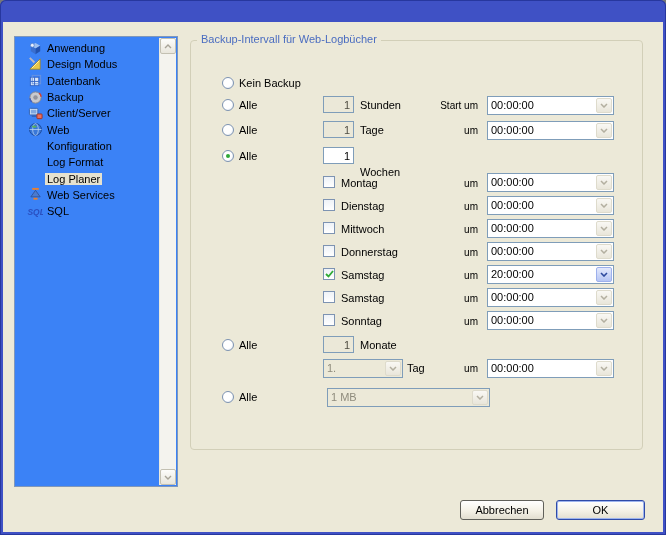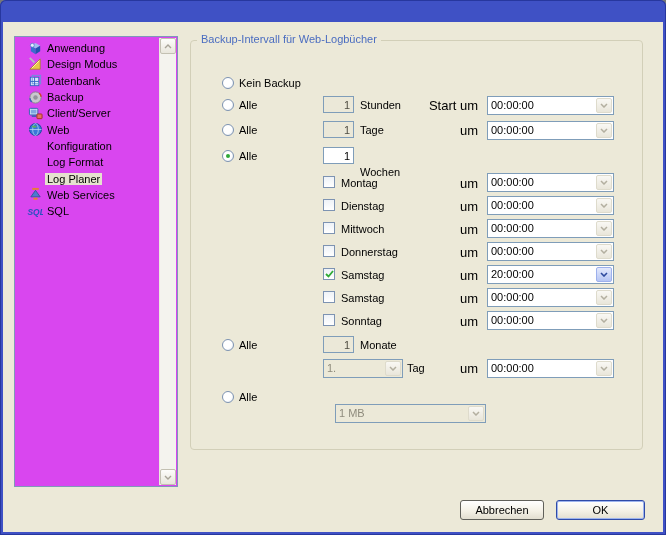--- a/index.html
+++ b/index.html
@@ -6,39 +6,39 @@
   *{box-sizing:border-box;}
   #window{position:relative;width:666px;height:535px;background:#3f51c5;border-radius:6px 6px 0 0;overflow:hidden;
           box-shadow:inset 0 0 0 1px #27379e;}
   #titlebar{position:absolute;left:0;top:0;width:666px;height:22px;border-radius:6px 6px 0 0;
     background:linear-gradient(180deg,#b2c0f0 0%,#8da1e8 12%,#7389de 45%,#7c90e1 72%,#93a5e9 90%,#5e74d3 100%);}
   #titlebar .ttext{position:absolute;left:8px;top:4px;color:#fff;font-size:12px;font-weight:bold;
     text-shadow:1px 1px 1px #44549f;letter-spacing:.2px;}
   #body{position:absolute;left:3px;top:22px;width:660px;height:510px;background:#ece9d8;}
 
   
-  #listbox{position:absolute;left:11px;top:14px;width:164px;height:451px;background:#d946ef;border:1px solid #8097b9;}
+  #listbox{position:absolute;left:11px;top:14px;width:164px;height:451px;background:#3b82f6;border:1px solid #8097b9;}
   #items{position:absolute;left:1px;top:3px;right:19px;}
   .si{display:flex;align-items:center;height:16.3px;padding-left:11px;font-size:11px;color:#000;white-space:nowrap;}
   .si.ind{padding-left:29px;}
   .si .ic{width:16px;height:16px;margin-right:2px;flex:none;display:flex;align-items:center;justify-content:center;}
   .si .tx{padding:0 2px;}
   .si .tx.selbg{background:#e6e2cf;}
   
   .sbar{position:absolute;top:1px;right:1px;bottom:1px;width:17px;background:#f4f3ee;border-left:1px solid #eceade;}
   .sbtn{position:absolute;left:0;width:16px;height:16px;background:linear-gradient(#fdfdfb,#e9e6dc);
         border:1px solid #c3c0b2;border-radius:2px;display:flex;align-items:center;justify-content:center;}
   .sbtn.up{top:0;} .sbtn.dn{bottom:0;}
 
   
   #groupbox{position:absolute;left:187px;top:18px;width:453px;height:410px;border:1px solid #d2cfb8;border-radius:4px;}
   #grouptitle{position:absolute;left:194px;top:11px;background:#ece9d8;padding:0 4px;font-size:11px;color:#4a6cc0;white-space:nowrap;}
 
   .lbl{position:absolute;font-size:11px;color:#000;white-space:nowrap;line-height:13px;}
-  .rlbl{position:absolute;font-size:13px;color:#000;white-space:nowrap;line-height:13px;text-align:right;}
+  .rlbl{position:absolute;font-size:10px;color:#000;white-space:nowrap;line-height:13px;text-align:right;}
 
   .radio{position:absolute;width:12px;height:12px;border:1px solid #7d93b2;border-radius:50%;
          background:radial-gradient(circle at 35% 35%,#fff 55%,#d9e2ee);}
   .radio.sel::after{content:"";position:absolute;left:3px;top:3px;width:4px;height:4px;border-radius:50%;background:#2fa838;}
 
   .cb{position:absolute;width:12px;height:12px;border:1px solid #7d93b2;background:linear-gradient(#eef2f7,#fff);}
   .cb svg{position:absolute;left:0;top:0;}
 
   .xp-input{position:absolute;width:31px;height:17px;border:1px solid #7f9db9;background:#fff;
             font-family:"Liberation Sans",sans-serif;font-size:11px;text-align:right;padding:0 3px 0 0;color:#000;}
@@ -319,21 +319,21 @@
       <span class="txt">00:00:00</span>
       <span class="cbtn dis">
           <svg width="8" height="5">
             <path d="M1 1 L4 4 L7 1" stroke="#b3afa0" stroke-width="1.5" fill="none"></path>
           </svg>
         </span>
     </div>
 
     <div class="radio" style="left:219px;top:369px;"></div>
     <span class="lbl" style="left:236px;top:369px;">Alle</span>
-    <div class="combo gray" style="left:332px;top:366px;width:151px;margin-top:16px;">
+    <div class="combo gray" style="left:324px;top:366px;width:163px;">
       <span class="txt">1 MB</span>
       <span class="cbtn dis">
           <svg width="8" height="5">
             <path d="M1 1 L4 4 L7 1" stroke="#b3afa0" stroke-width="1.5" fill="none"></path>
           </svg>
         </span>
     </div>
 
     <button class="btnxp" id="btn-cancel" style="left:457px;top:478px;width:84px;">Abbrechen</button>
     <button class="btnxp" id="btn-ok" style="left:553px;top:478px;width:89px;">OK</button>

